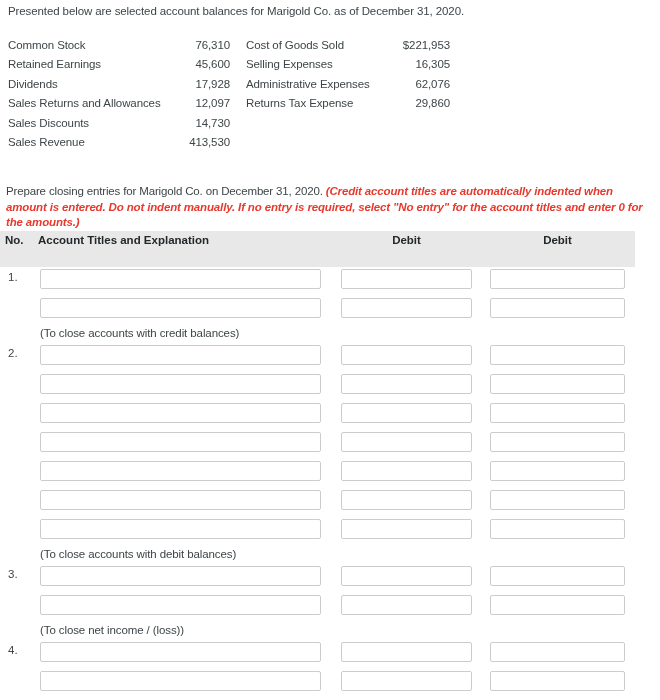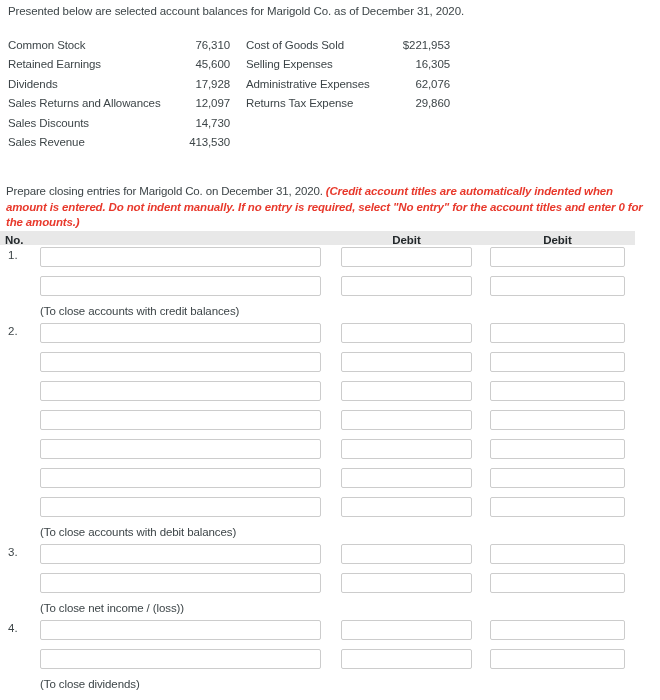--- a/index.html
+++ b/index.html
@@ -83,21 +83,21 @@
 
   
   .jtable {
     position: absolute;
     left: 0;
     top: 231px;
     width: 635px;
   }
   .jhead {
     position: relative;
-    height: 14px;
+    height: 36px;
     background: #e8e8e8;
     width: 635px;
   }
   .jhead span {
     position: absolute;
     top: 0;
     line-height: 19px;
     font-size: 11.5px;
     font-weight: bold;
     color: #23282b;
@@ -172,20 +172,21 @@
     </div>
 </div>
 
 <div class="instructions">
   <span>Prepare closing entries for Marigold Co. on December 31, 2020. </span><span class="instr-note">(Credit account titles are automatically indented when amount is entered. Do not indent manually. If no entry is required, select "No entry" for the account titles and enter 0 for the amounts.)</span>
 </div>
 
 <div class="jtable">
   <div class="jhead">
     <span class="h-no">No.</span>
+    <span class="h-titles">Account Titles and Explanation</span>
     <span class="h-debit">Debit</span>
     <span class="h-credit">Debit</span>
   </div>
   <div class="jbody" id="jbody">
       <div class="entry">
         <div class="entry-no">1.</div>
         <div class="jrow">
           <input type="text" class="fld acct" style="">
           <input type="text" class="fld debit" style="">
           <input type="text" class="fld credit" style="">

